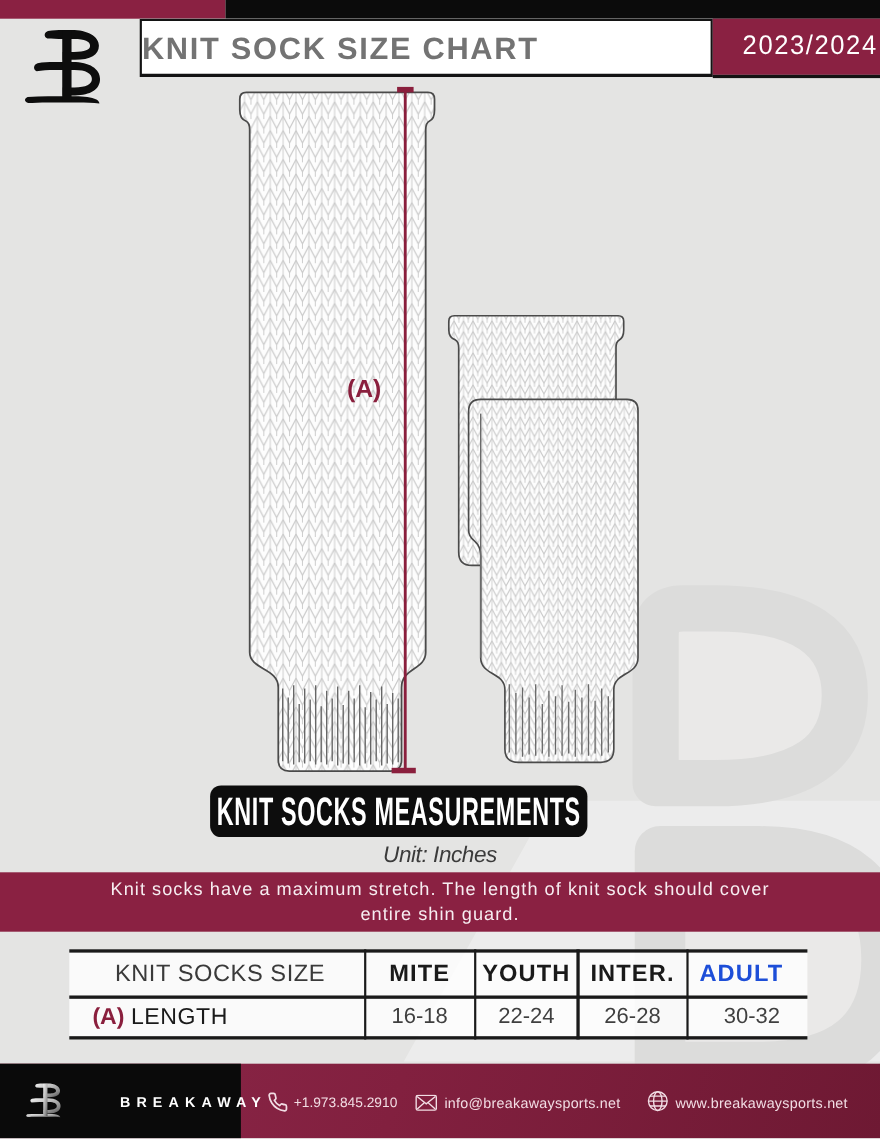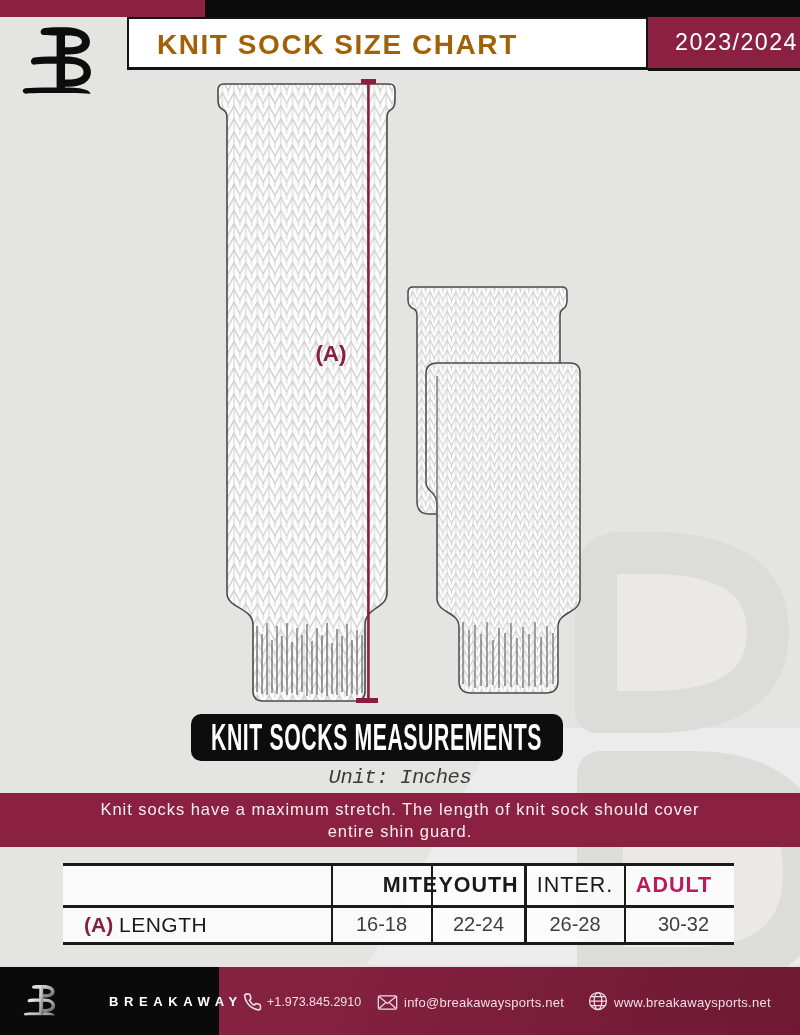--- a/index.html
+++ b/index.html
@@ -20,21 +20,21 @@
   <path d="M600,774 H690 Q806,774 806,872 Q806,970 690,970 H600 Z" fill="#eae9e8" stroke="#dcdcdb" stroke-width="46" stroke-linejoin="round"></path>
 
   <path d="M841,816 Q851,1006 688,1013" fill="none" stroke="#dededd" stroke-width="5"></path>
 </svg>
 
 <div class="abs" style="left:0;top:0;width:205px;height:17px;background:#8a2142;"></div>
 
 <div class="abs" style="left:205px;top:0;width:595px;height:17px;background:#0b0b0b;"></div>
 
 <div class="abs" style="left:127px;top:17px;width:521px;height:53px;background:#ffffff;border:2px solid #131313;border-bottom-width:3px;box-sizing:border-box;display:flex;align-items:center;">
-  <span style="font-size:28px;font-weight:bold;letter-spacing:1.55px;color:#a16207;padding-left:28px;position:relative;top:2px;">KNIT SOCK SIZE CHART</span>
+  <span style="font-size:28px;font-weight:bold;letter-spacing:1.55px;color:#737373;position:relative;top:2px;">KNIT SOCK SIZE CHART</span>
 </div>
 
 <div class="abs" style="left:648px;top:17px;width:171px;height:50.5px;background:#8a2142;display:flex;align-items:center;justify-content:center;">
   <span style="font-size:24.5px;letter-spacing:1.5px;color:#fff;transform:scaleX(0.95);padding-left:6px;white-space:nowrap;">2023/2024</span>
 </div>
 
 <div class="abs" style="left:648px;top:67.5px;width:152px;height:3px;background:#131313;"></div>
 
 <svg class="abs" style="left:21px;top:25px;" width="72" height="72" viewBox="24 26 70 70">
   <g fill="#0d0d0d">
@@ -87,47 +87,48 @@
 
   <g stroke="#8a1f3d" fill="none">
     <path d="M368.4,82 V701" stroke-width="2.6"></path>
     <path d="M361,81.5 H376" stroke-width="5"></path>
     <path d="M356,700.5 H378" stroke-width="5"></path>
   </g>
 
   <text x="331" y="360.5" font-size="22.5" font-weight="bold" fill="#8a1f3d" text-anchor="middle" font-family="Liberation Sans,sans-serif">(A)</text>
 </svg>
 
-<div class="abs" style="left:191px;top:714px;width:372px;height:47px;background:#0d0d0d;border-radius:10px;display:flex;align-items:center;justify-content:center;">
+<div class="abs" style="left:191px;top:714px;width:343px;height:47px;background:#0d0d0d;border-radius:10px;display:flex;align-items:center;justify-content:center;">
   <span style="font-size:36px;font-weight:bold;letter-spacing:1px;color:#fff;transform:scaleX(0.59);white-space:nowrap;">KNIT SOCKS MEASUREMENTS</span>
 </div>
 
 <div class="abs" style="left:0;top:766px;width:800px;text-align:center;">
-  <span style="font-size:20.5px;font-style:italic;color:#3b3b3b;letter-spacing:-0.4px;font-family:Liberation Mono, monospace;">Unit: Inches</span>
+  <span style="font-size:20.5px;font-style:italic;color:#3b3b3b;letter-spacing:-0.4px;">Unit: Inches</span>
 </div>
 
 <div class="abs" style="left:0;top:793px;width:800px;height:54px;background:#8a2142;color:#f7edf1;text-align:center;font-size:16.5px;line-height:21.5px;padding-top:6px;box-sizing:border-box;letter-spacing:0.95px;">
   Knit socks have a maximum stretch. The length of knit sock should cover<br>entire shin guard.
 </div>
 
 <div class="abs" style="left:63px;top:863px;width:671px;height:82px;">
   <div style="position:absolute;left:0;top:2.5px;width:671px;height:39px;background:rgba(255,255,255,0.82);"></div>
   <div style="position:absolute;left:0;top:44.5px;width:671px;height:34.5px;background:rgba(255,255,255,0.82);"></div>
   <div style="position:absolute;left:0;top:0;width:671px;height:2.5px;background:#1a1a1a;"></div>
   <div style="position:absolute;left:0;top:41.5px;width:671px;height:3px;background:#1a1a1a;"></div>
   <div style="position:absolute;left:0;top:79px;width:671px;height:3px;background:#1a1a1a;"></div>
   <div style="position:absolute;left:267.5px;top:0;width:2.5px;height:82px;background:#1a1a1a;"></div>
   <div style="position:absolute;left:367.5px;top:0;width:2.5px;height:82px;background:#1a1a1a;"></div>
   <div style="position:absolute;left:461px;top:0;width:2.5px;height:82px;background:#1a1a1a;"></div>
   <div style="position:absolute;left:560.5px;top:0;width:2.5px;height:82px;background:#1a1a1a;"></div>
 
-  <div style="position:absolute;left:270px;top:2.5px;width:97px;height:39px;display:flex;align-items:center;justify-content:center;font-size:21.5px;font-weight:bold;letter-spacing:1px;color:#1a1a1a;padding-left:29px;">MITE</div>
+  <div style="position:absolute;left:6px;top:2.5px;width:262px;height:39px;display:flex;align-items:center;justify-content:center;font-size:21.5px;letter-spacing:0.5px;color:#3a3a3a;">KNIT SOCKS SIZE</div>
+  <div style="position:absolute;left:270px;top:2.5px;width:97px;height:39px;display:flex;align-items:center;justify-content:center;font-size:21.5px;font-weight:bold;letter-spacing:1px;color:#1a1a1a;">MITE</div>
   <div style="position:absolute;left:370px;top:2.5px;width:91px;height:39px;display:flex;align-items:center;justify-content:center;font-size:21.5px;font-weight:bold;letter-spacing:1px;color:#1a1a1a;">YOUTH</div>
-  <div style="position:absolute;left:463.5px;top:2.5px;width:97px;height:39px;display:flex;align-items:center;justify-content:center;font-size:21.5px;font-weight:normal;letter-spacing:1px;color:#1a1a1a;">INTER.</div>
-  <div style="position:absolute;left:563px;top:2.5px;width:96px;height:39px;display:flex;align-items:center;justify-content:center;font-size:21.5px;font-weight:bold;letter-spacing:1px;color:#be185d;">ADULT</div>
+  <div style="position:absolute;left:463.5px;top:2.5px;width:97px;height:39px;display:flex;align-items:center;justify-content:center;font-size:21.5px;font-weight:bold;letter-spacing:1px;color:#1a1a1a;">INTER.</div>
+  <div style="position:absolute;left:563px;top:2.5px;width:96px;height:39px;display:flex;align-items:center;justify-content:center;font-size:21.5px;font-weight:bold;letter-spacing:1px;color:#1d4ed8;">ADULT</div>
 
   <div style="position:absolute;left:21px;top:44.5px;width:247px;height:34.5px;display:flex;align-items:center;font-size:21px;color:#1a1a1a;"><b style="color:#8a1f3d;">(A)</b>&nbsp;<span style="letter-spacing:0.5px;">LENGTH</span></div>
   <div style="position:absolute;left:270px;top:44.5px;width:97px;height:34.5px;display:flex;align-items:center;justify-content:center;font-size:20px;color:#3f3f3f;">16-18</div>
   <div style="position:absolute;left:370px;top:44.5px;width:91px;height:34.5px;display:flex;align-items:center;justify-content:center;font-size:20px;color:#3f3f3f;">22-24</div>
   <div style="position:absolute;left:463.5px;top:44.5px;width:97px;height:34.5px;display:flex;align-items:center;justify-content:center;font-size:20px;color:#3f3f3f;">26-28</div>
   <div style="position:absolute;left:563px;top:44.5px;width:91px;height:34.5px;display:flex;align-items:center;justify-content:center;font-size:20px;color:#3f3f3f;padding-left:12px;">30-32</div>
 </div>
 
 <div class="abs" style="left:0;top:967px;width:800px;height:68px;background:linear-gradient(108deg,#8b2749 0%,#82203f 45%,#6e1933 100%);"></div>
 

